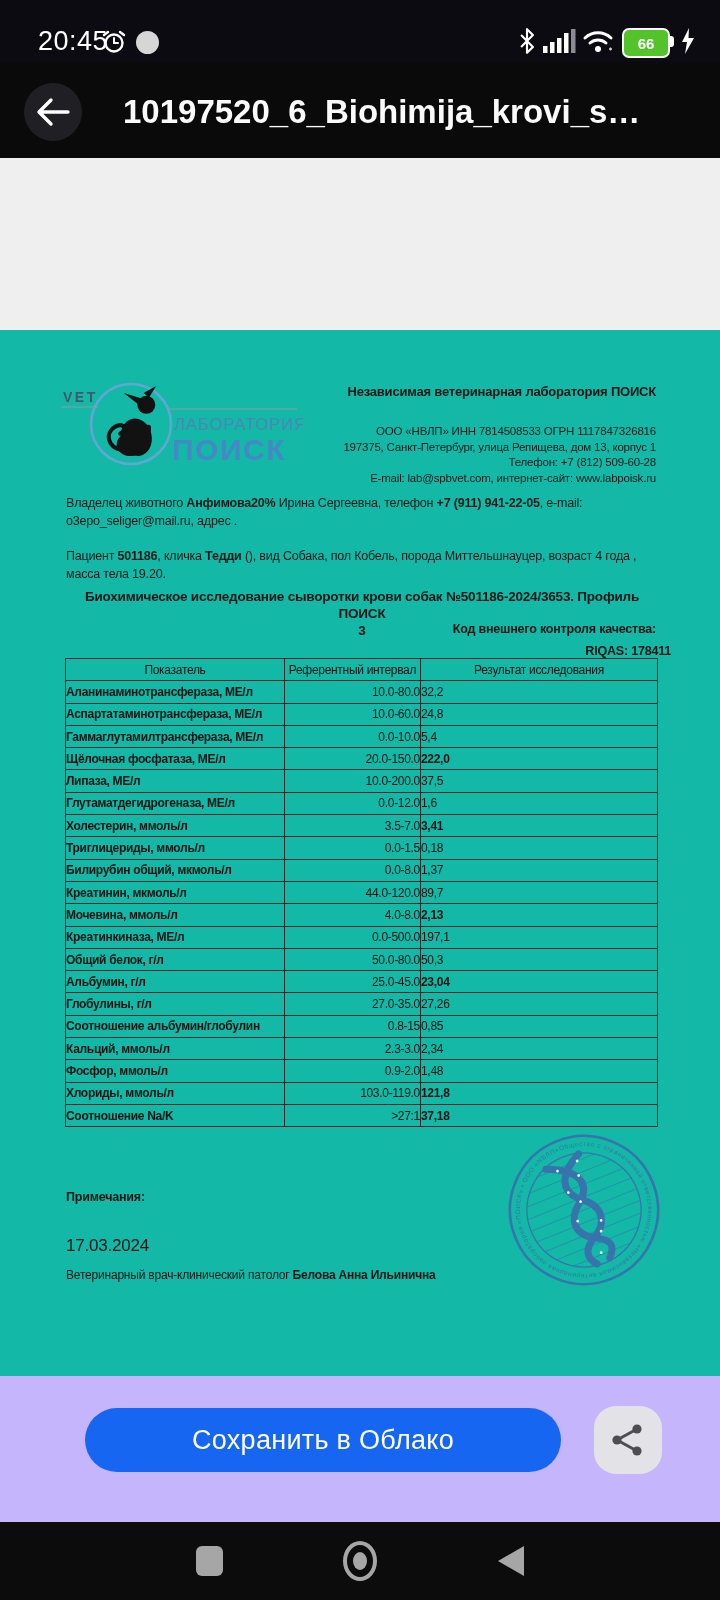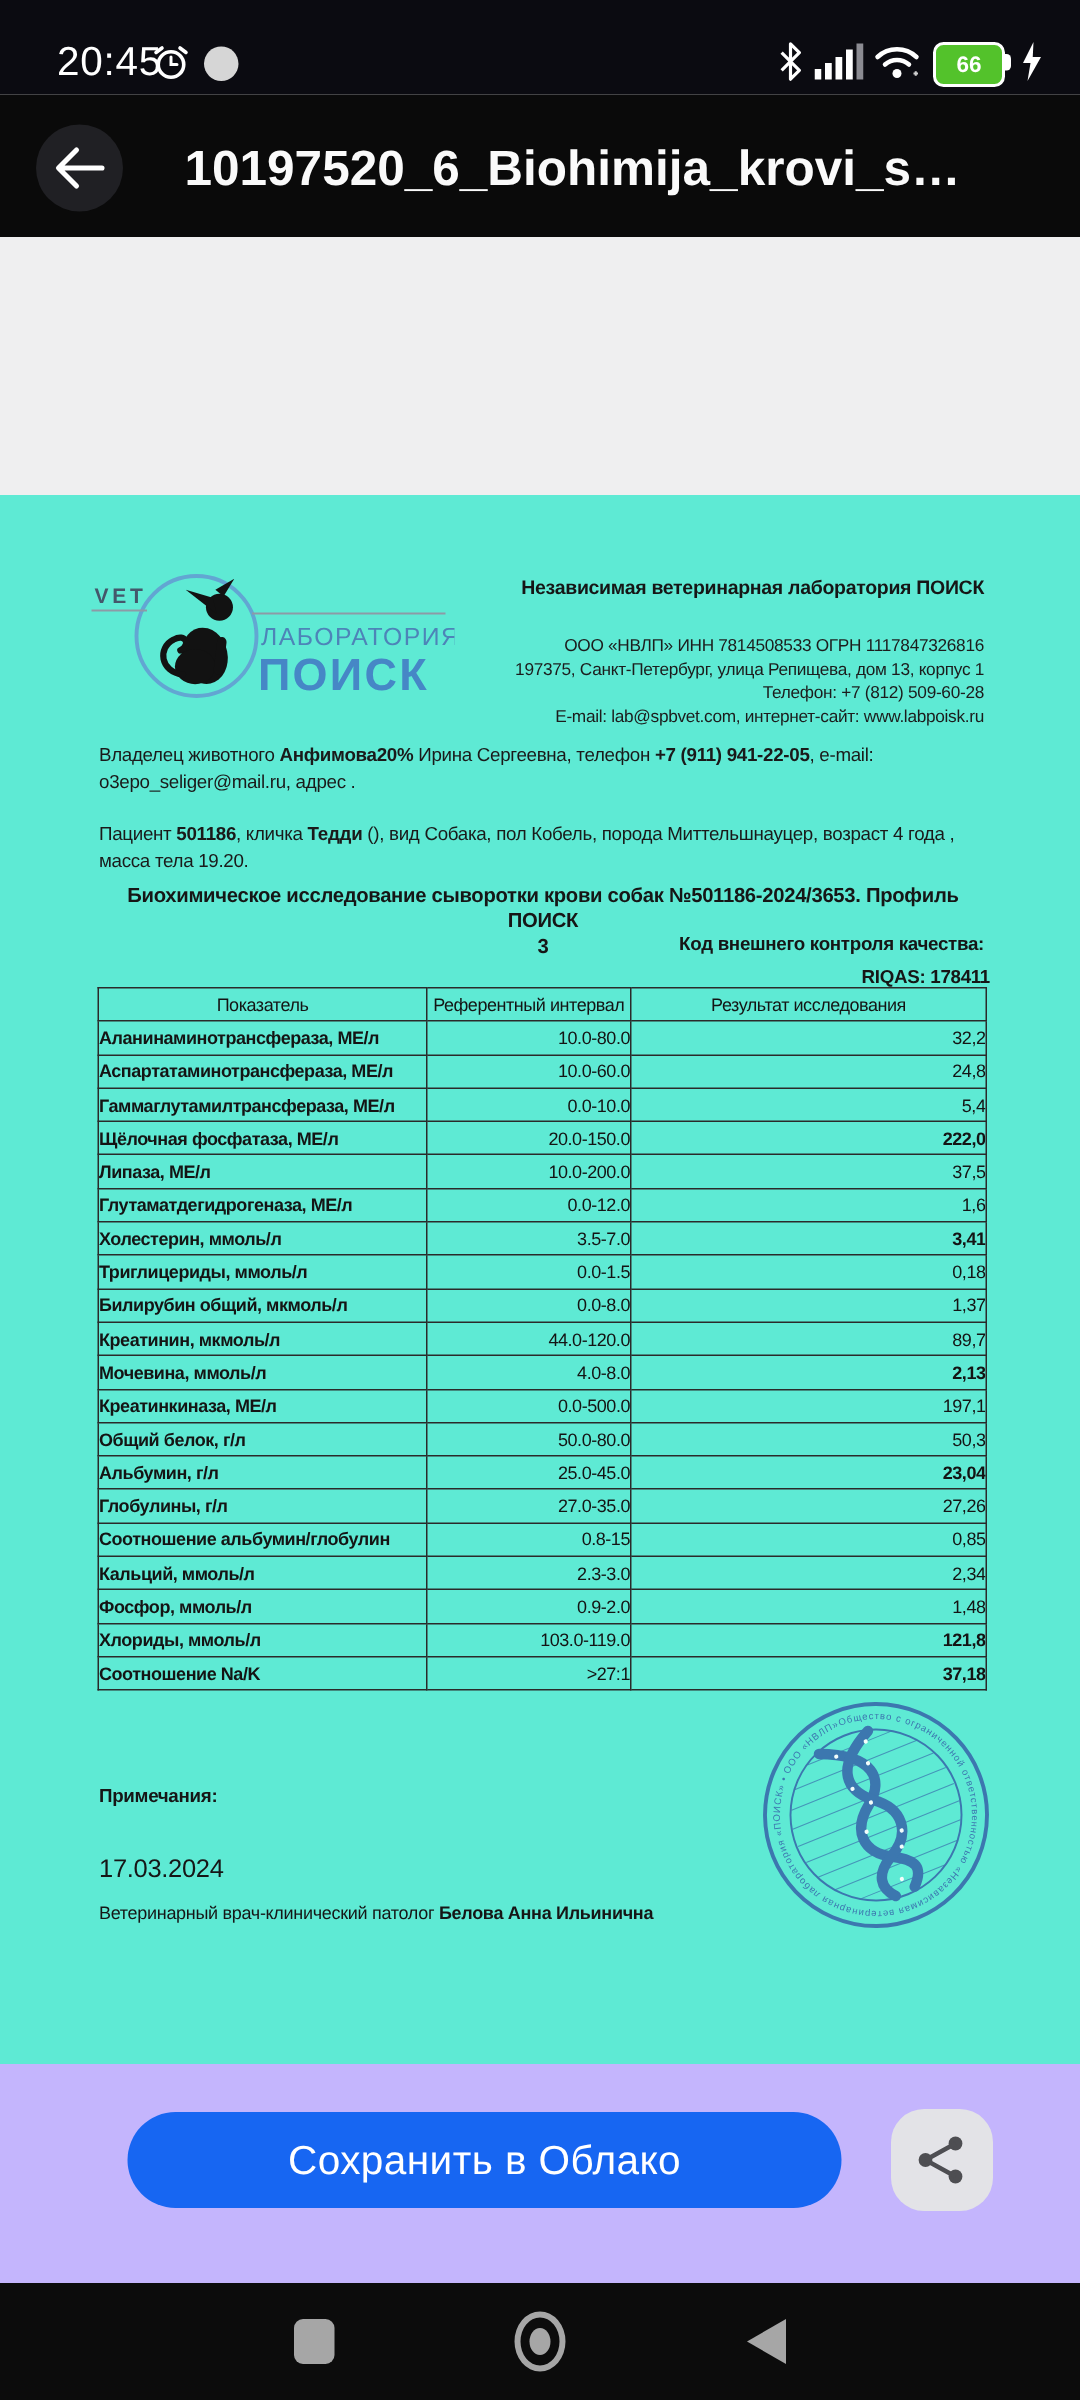--- a/index.html
+++ b/index.html
@@ -16,39 +16,39 @@
   
   .app-bar{left:0;top:63px;width:720px;height:95px;background:#0a0a0a;}
   .back-btn{left:24px;top:20px;width:58px;height:58px;border-radius:50%;background:#202024;
             color:#fff;display:flex;align-items:center;justify-content:center;}
   .back-btn svg{display:block;}
   .app-title{left:123px;top:30px;width:580px;font-size:33px;font-weight:600;color:#fafafa;
              white-space:nowrap;overflow:hidden;}
 
   
   .doc-area{left:0;top:158px;width:720px;height:1364px;background:#efeff0;}
-  .page{left:0;top:172px;width:720px;height:1046px;background:#5eead4;color:#161616;}
+  .page{left:0;top:172px;width:720px;height:1046px;background:#14b8a6;color:#161616;}
   .page .abs{letter-spacing:-.2px;}
 
   .lab-name{right:64px;top:54px;font-size:13px;font-weight:bold;text-align:right;}
   .lab-contacts{right:64px;top:94px;font-size:11.5px;line-height:15.5px;text-align:right;color:#1c1c1c;}
   .para{left:66px;width:592px;font-size:12.5px;line-height:18px;color:#1a1a1a;}
   .owner{top:164px;}
   .patient{top:217px;}
   .study-title{left:66px;top:258px;width:592px;text-align:center;font-size:13.5px;font-weight:bold;line-height:17px;}
   .qc-label{right:64px;top:292px;font-size:12.5px;font-weight:bold;text-align:right;}
-  .qc-code{right:60px;top:314px;font-size:12.5px;font-weight:bold;text-align:right;}
+  .qc-code{right:49px;top:314px;font-size:12.5px;font-weight:bold;text-align:right;}
 
   table.results{left:65px;top:328px;position:absolute;width:592px;border-collapse:collapse;table-layout:fixed;}
   table.results th,table.results td{border:1px solid #2a2a2a;font-size:12px;color:#141414;
       height:21.3px;padding:0;overflow:hidden;white-space:nowrap;letter-spacing:-.3px;}
   table.results th{font-weight:normal;text-align:center;}
   td.c-name{font-weight:bold;padding-left:8px;}
   td.c-range{text-align:right;padding-right:18px;}
-  td.c-result{text-align:right;padding-right:8px;margin-left:40px;}
+  td.c-result{text-align:left;padding-right:8px;margin-left:40px;}
   td.c-result.flag{font-weight:bold;}
 
   .notes{left:66px;top:860px;font-size:12.5px;font-weight:bold;}
   .report-date{left:66px;top:906px;font-size:17px;}
   .doctor{left:66px;top:938px;font-size:12px;}
   .stamp{left:506px;top:802px;opacity:.93;}
 
   
   .bottom-bar{left:0;top:1376px;width:720px;height:146px;background:#c4b5fd;}
   .save-btn{left:85px;top:32px;width:476px;height:64px;border-radius:32px;background:#1766f2;

